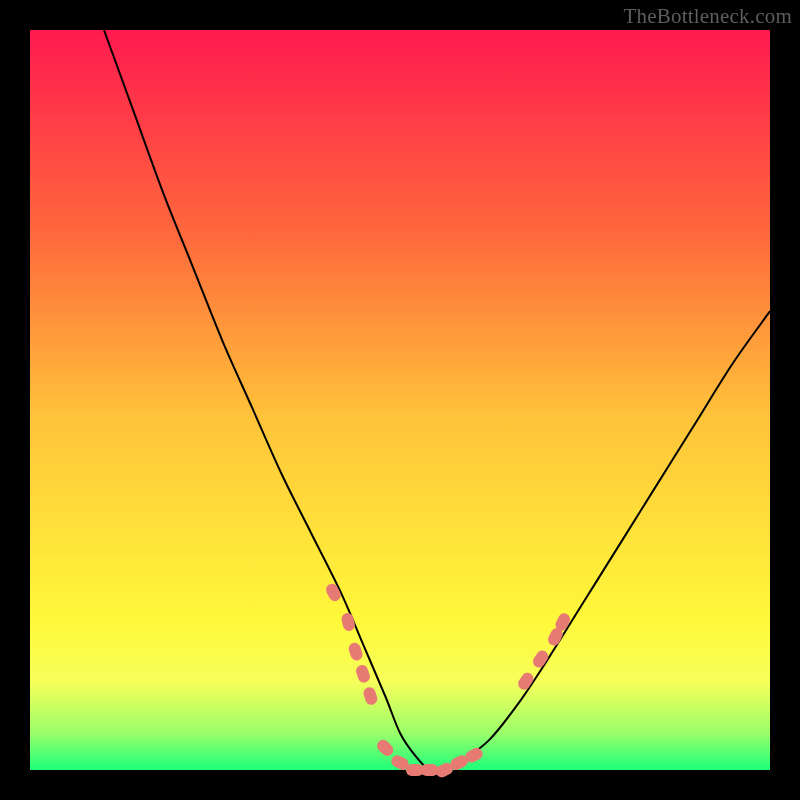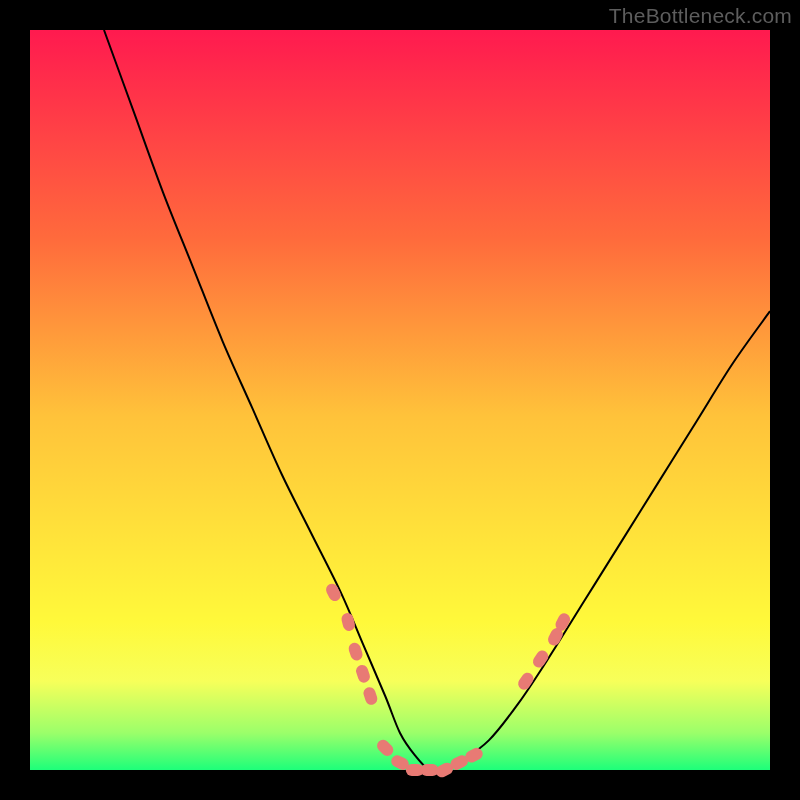--- a/index.html
+++ b/index.html
@@ -39,21 +39,21 @@
     );
   }
   .watermark {
     position: absolute;
     top: 4px;
     right: 8px;
     color: #5d5d5d;
     font-size: 21px;
     font-weight: 400;
     letter-spacing: 0.2px;
-    font-family: Liberation Sans, sans-serif;
+    font-family: Liberation Serif, serif;
   }
   svg.curve {
     position: absolute;
     left: 0;
     top: 0;
     width: 740px;
     height: 740px;
     overflow: visible;
   }
   .curve path.line {

